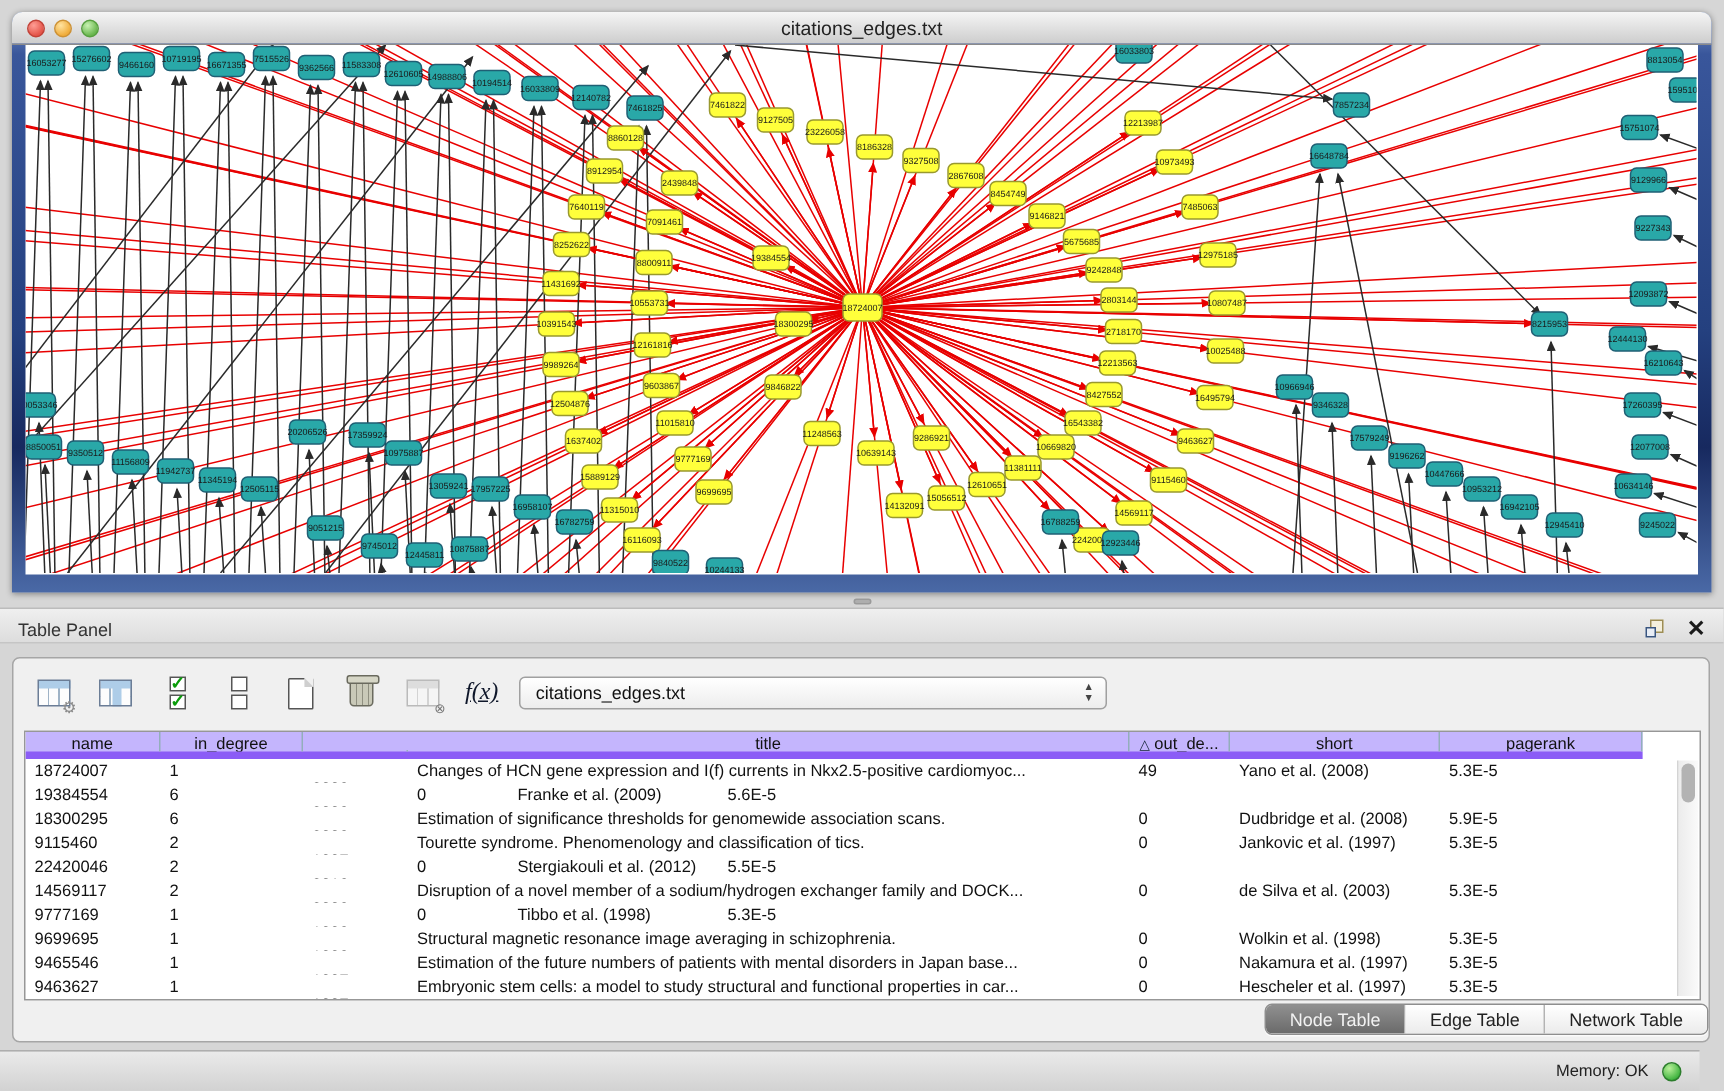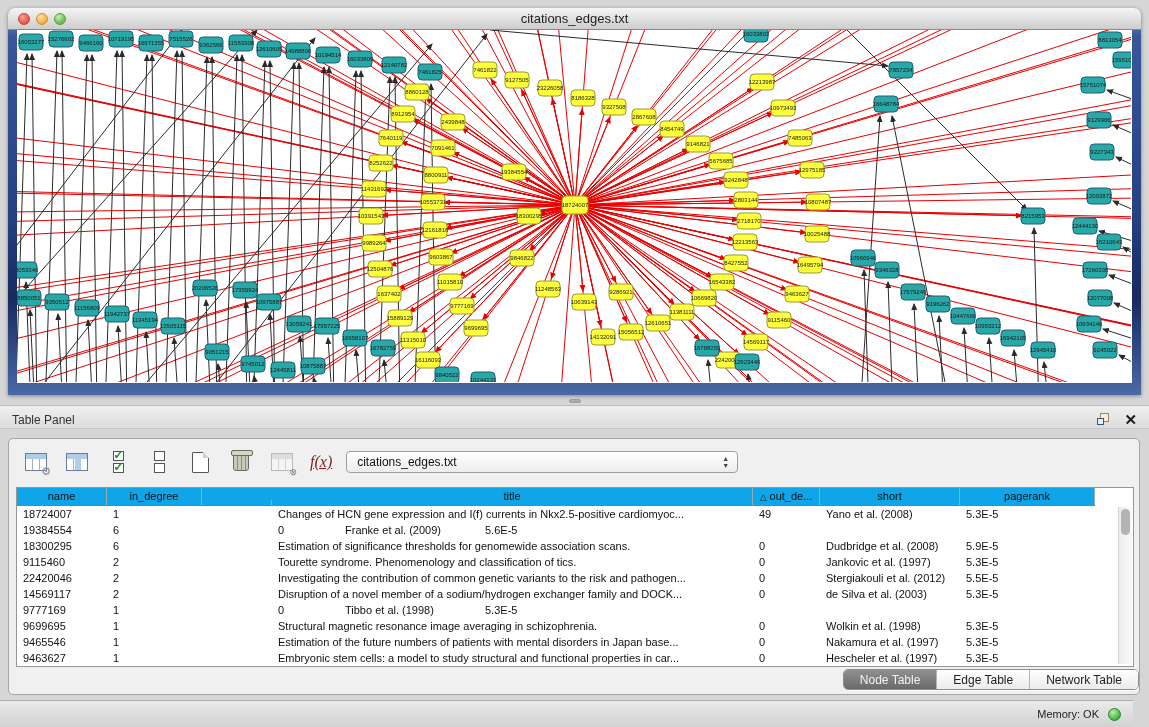--- a/index.html
+++ b/index.html
@@ -62,30 +62,30 @@
   .stack { display:flex; flex-direction:column; align-items:center; }
   .page-icon { width:17px; height:21px; background:#fff; border:1px solid #555; position:relative; border-radius:1px; }
   .page-icon:after { content:""; position:absolute; right:-1px; top:-1px; width:0; height:0;
     border-left:6px solid #cfcfcf; border-top:6px solid #f0f0f0; }
   .trash-icon { width:16px; height:18px; background:repeating-linear-gradient(90deg,#c9c9b8 0 3px,#8f8f80 3px 4px);
     border:1px solid #6a6a5e; border-radius:2px 2px 3px 3px; position:relative; }
   .trash-icon:before { content:""; position:absolute; left:-3px; top:-4px; width:20px; height:4px;
     background:#d6d6c6; border:1px solid #6a6a5e; border-radius:2px; }
   .mini-table.disabled { opacity:.45; filter:grayscale(1); }
   .x-badge { position:absolute; right:-2px; bottom:-2px; font-size:9px; color:#777; }
-  #fx-btn { font-family:"Liberation Serif", serif; font-style:italic; font-size:16px; color:#7f1d1d; margin-right:14px;text-decoration:underline; }
+  #fx-btn { font-family:"Liberation Serif", serif; font-style:italic; font-size:16px; color:#0f172a; margin-right:14px;text-decoration:underline; }
   #tbl-select { width:392px; height:22px; border:1px solid #a0a0a0; border-radius:4px;
     background:linear-gradient(#ffffff,#ededed); display:flex; align-items:center; position:relative;
     font-size:12px; color:#111; padding-left:10px; }
   #tbl-select .steppers { position:absolute; right:8px; top:3px; display:flex; flex-direction:column; line-height:7px; font-size:7px; color:#444; }
 
   
   #tablewrap { position:absolute; left:7px; top:48px; width:1118px; height:180px;
     background:#fff; border:1px solid #979797; overflow:hidden; }
-  #thead { display:flex; height:18px; border-bottom:1px solid #8b5cf6; background:#0ea5e9; width:1078px; }
+  #thead { display:flex; height:18px; border-bottom:5px solid #8b5cf6; background:#c4b5fd; width:1078px; }
   .th { font-size:11px; color:#111; text-align:center; line-height:17px;
     border-right:1px solid #93aebb; overflow:hidden; white-space:nowrap; }
   .sort-tri { font-size:9px; color:#123; margin-right:3px; }
   .tr { display:flex; height:16px; width:1078px; }
   .td { font-size:11px; color:#111; line-height:16px; padding-left:6px;
     overflow:hidden; white-space:nowrap; text-overflow:ellipsis; }
   .c0{width:90px;} .c1{width:95px;} .c2{width:70px;margin-top:12px;} .c3{width:481px;} .c4{width:67px;} .c5{width:140px;} .c6{width:135px;}
   #vscroll { position:absolute; right:1px; top:19px; width:14px; bottom:2px;
     background:linear-gradient(90deg,#ececec,#fafafa); border-left:1px solid #d4d4d4; }
   #vthumb { position:absolute; left:2px; top:2px; width:9px; height:26px; background:#b3b3b3; border-radius:5px; }
@@ -913,21 +913,20 @@
             <div class="td c2">1997</div>
             <div class="td c3">Tourette syndrome. Phenomenology and classification of tics.</div>
             <div class="td c4">0</div>
             <div class="td c5">Jankovic et al. (1997)</div>
             <div class="td c6">5.3E-5</div>
           </div>
           <div class="tr">
             <div class="td c0">22420046</div>
             <div class="td c1">2</div>
             <div class="td c2">2012</div>
-            <div class="td c3">Investigating the contribution of common genetic variants to the risk and pathogen...</div>
             <div class="td c4">0</div>
             <div class="td c5">Stergiakouli et al. (2012)</div>
             <div class="td c6">5.5E-5</div>
           </div>
           <div class="tr">
             <div class="td c0">14569117</div>
             <div class="td c1">2</div>
             <div class="td c2">2003</div>
             <div class="td c3">Disruption of a novel member of a sodium/hydrogen exchanger family and DOCK...</div>
             <div class="td c4">0</div>

